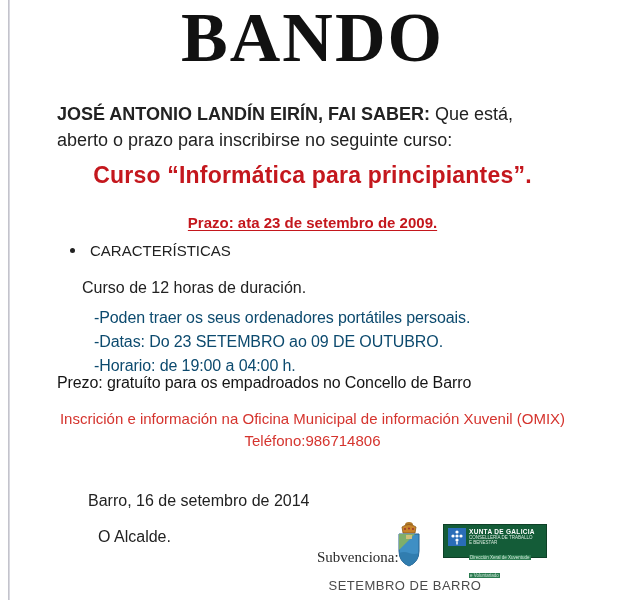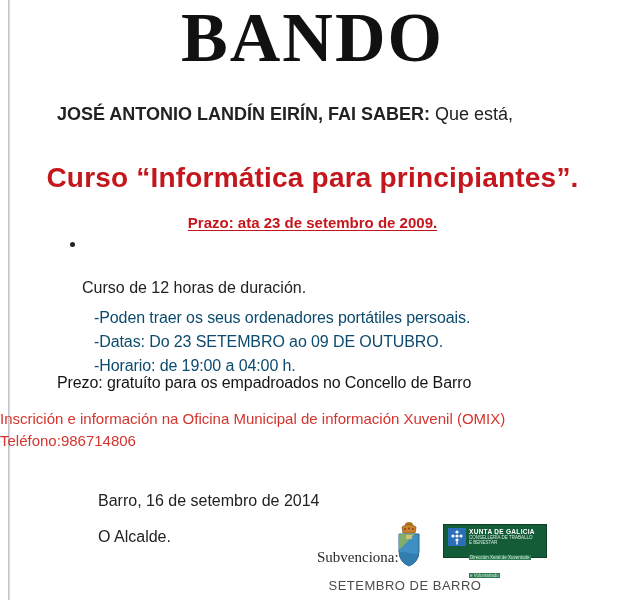--- a/index.html
+++ b/index.html
@@ -26,21 +26,21 @@
     color: #111;
   }
   .intro {
     position: absolute; top: 101px; left: 57px; width: 545px;
     font-size: 18px; line-height: 26px; color: #222;
   }
   .intro .b { font-weight: bold; }
   .course-title {
     position: absolute; top: 162px; left: 0; width: 625px;
     text-align: center;
-    font-size: 28px; font-weight: bold;
+    font-size: 23px; font-weight: bold;
     color: var(--red-heading, #c4171d);
     letter-spacing: 0.2px;
   }
   .deadline {
     position: absolute; top: 214px; left: 0; width: 625px;
     text-align: center;
     font-size: 15px; font-weight: bold;
     color: var(--red-heading, #c4171d);
     text-decoration: underline;
     text-underline-offset: 2px;
@@ -63,26 +63,26 @@
     font-size: 16px; line-height: 24px; color: #0c4a6e;
     letter-spacing: -0.1px;
   }
   .price {
     position: absolute; top: 374px; left: 57px;
     font-size: 16px; font-weight: normal; color: #151515;
     letter-spacing: -0.1px;
   }
   .registration {
     position: absolute; top: 408px; left: 0; width: 625px;
-    text-align: left;
+    text-align: center;
     font-size: 15px; line-height: 22px;
     color: var(--red-registration, #d5342e);
   }
   .date-line {
-    position: absolute; top: 492px; left: 98px;
+    position: absolute; top: 492px; left: 88px;
     font-size: 16px; color: #222;
   }
   .mayor-line {
     position: absolute; top: 528px; left: 98px;
     font-size: 16px; color: #222;
   }
   .sponsor-label {
     position: absolute; top: 549px; left: 317px;
     font-family: "Liberation Serif", serif;
     font-size: 15px; color: #2a2a2a;
@@ -127,28 +127,30 @@
 </style>
 </head>
 <body>
 
 <div class="page-edge"></div>
 
 <div class="doc-title">BANDO</div>
 
 <div class="intro">
   <span class="b">JOSÉ ANTONIO LANDÍN EIRÍN, FAI SABER:</span><span> Que está,</span><br>
+  <span>aberto o prazo para inscribirse no seguinte curso:</span>
 </div>
 
 <div class="course-title">Curso “Informática para principiantes”.</div>
 
 <div class="deadline">Prazo: ata 23 de setembro de 2009.</div>
 
 <div class="bullet-row">
   <span class="bullet-dot"></span>
+  <span>CARACTERÍSTICAS</span>
 </div>
 
 <div class="duration">Curso de 12 horas de duración.</div>
 
 <div class="details">
   <div>-Poden traer os seus ordenadores portátiles persoais.</div>
   <div>-Datas: Do 23 SETEMBRO ao 09 DE OUTUBRO.</div>
   <div>-Horario: de 19:00 a 04:00 h.</div>
 </div>
 

